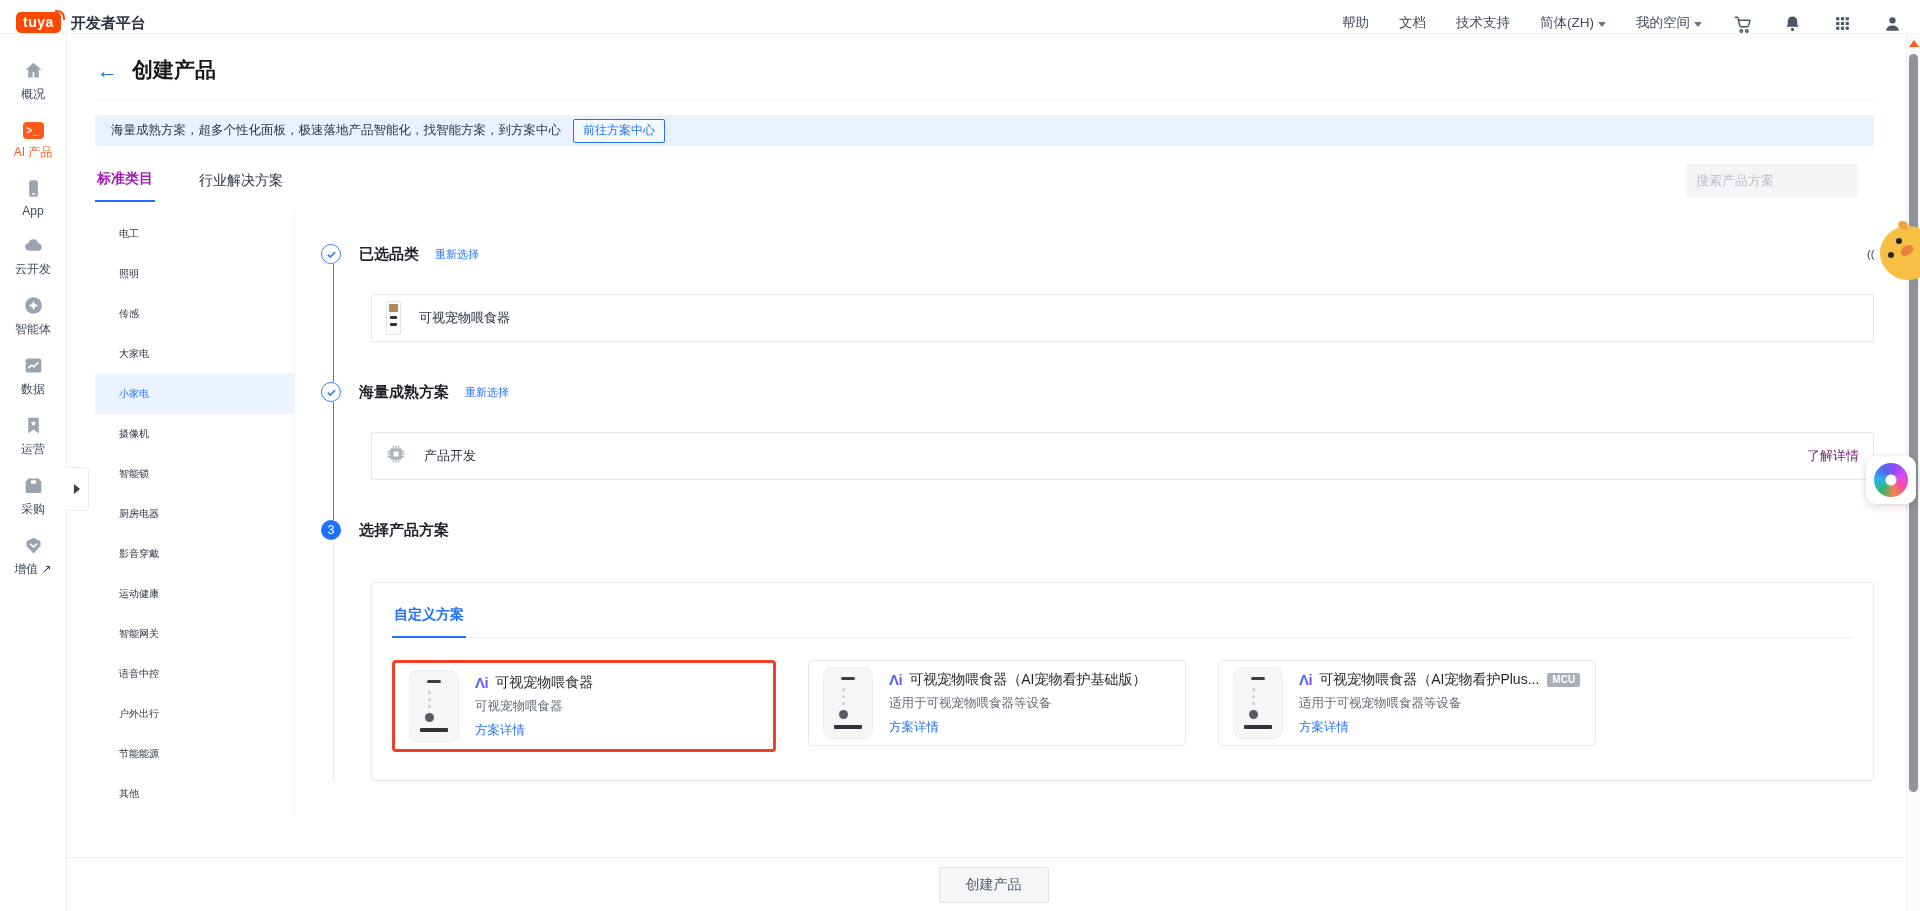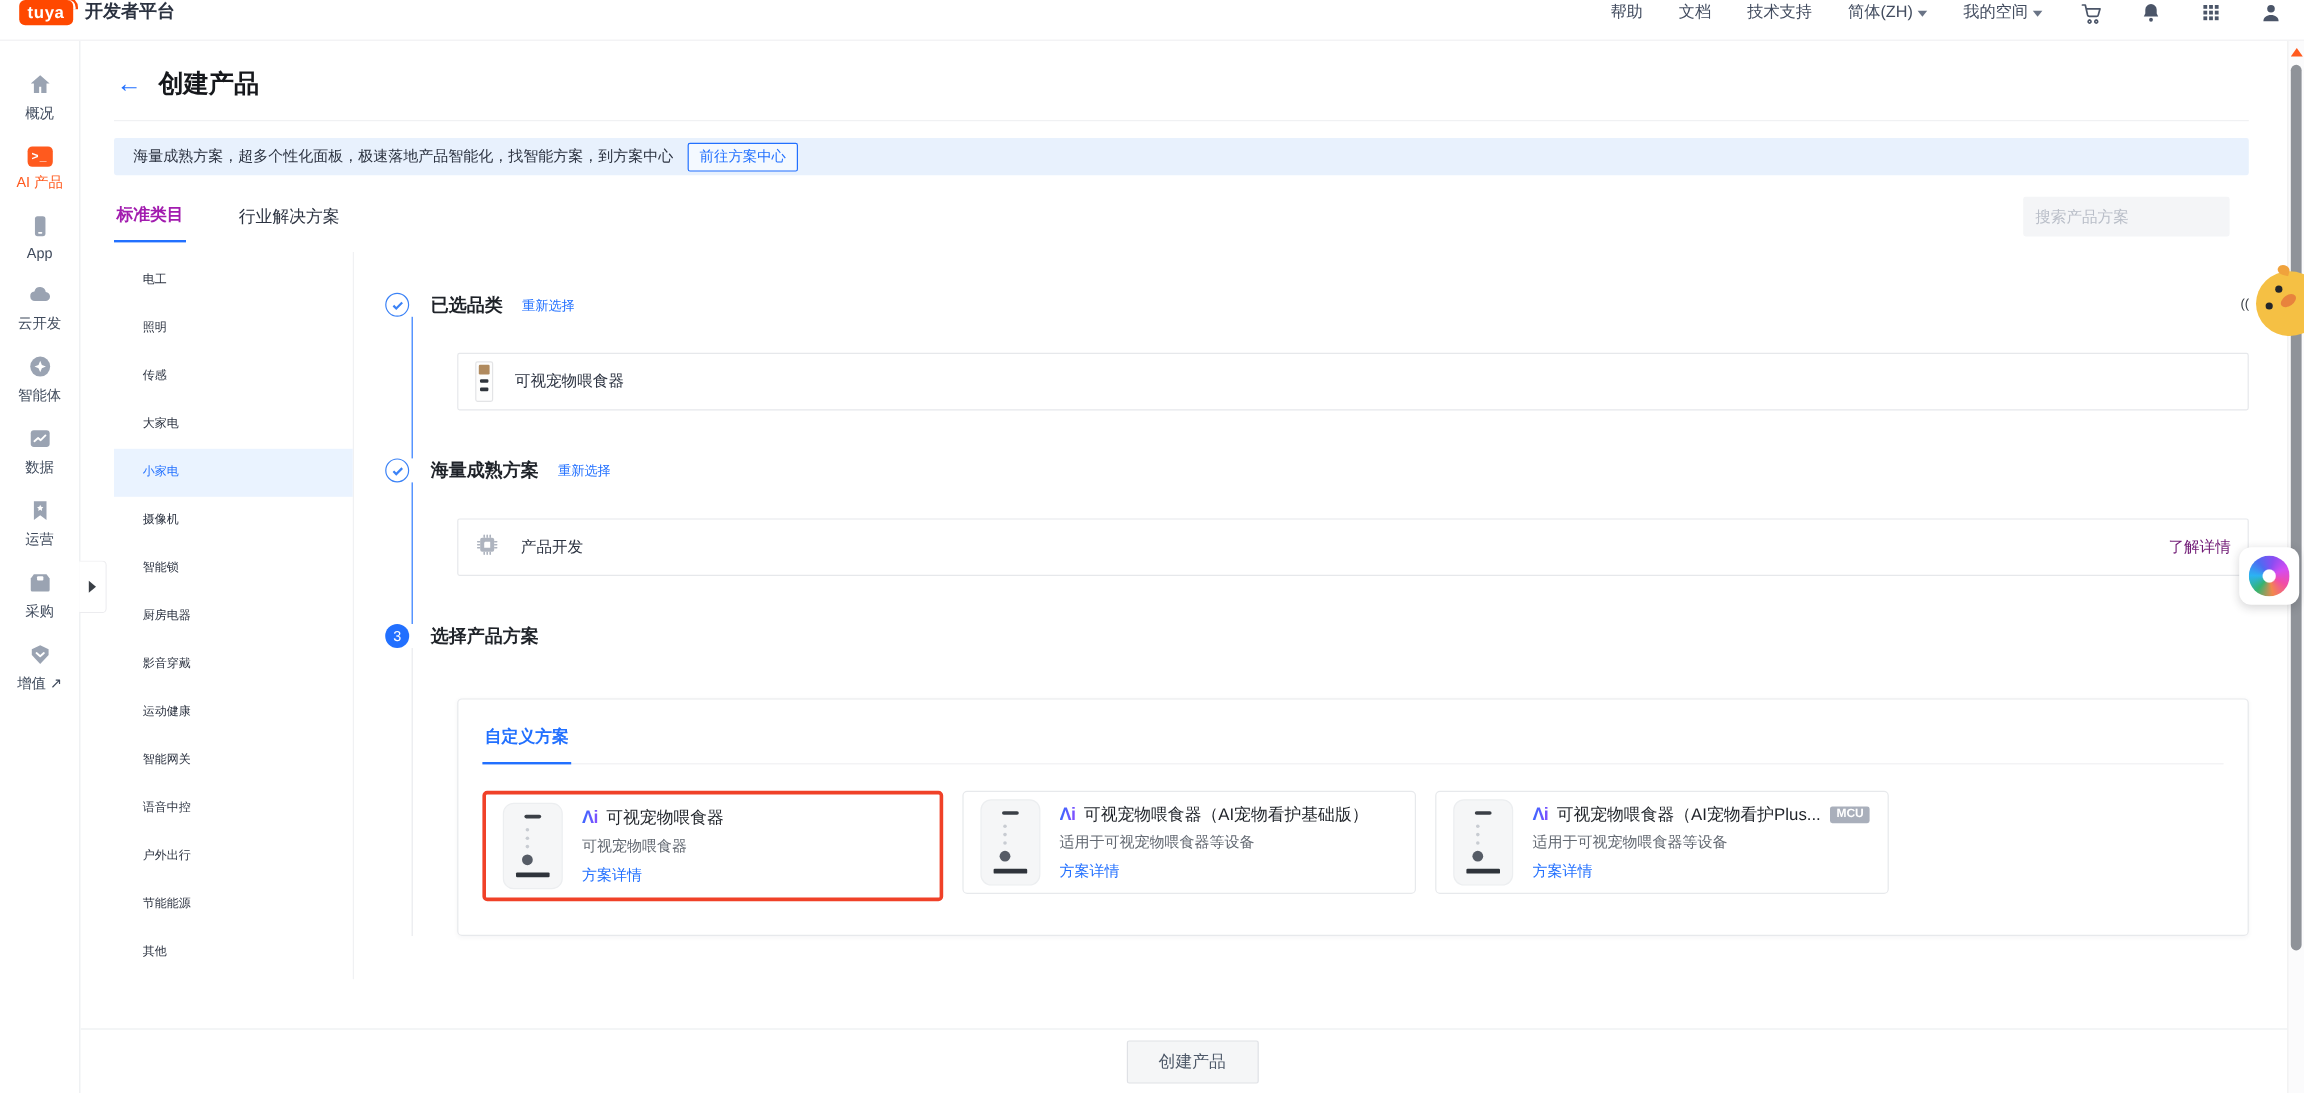--- a/index.html
+++ b/index.html
@@ -1,20 +1,20 @@
 <!DOCTYPE html>
 <html><head>
 <meta charset="utf-8">
 <style>
   * { margin:0; padding:0; box-sizing:border-box; }
   html,body { width:1920px; height:911px; overflow:hidden; background:#fff;
               font-family:"Liberation Sans","DejaVu Sans",sans-serif; color:#1f2329; }
 
   
-  .topbar { height:34px; display:flex; align-items:flex-start; padding:0 18px 0 16px;
+  .topbar { height:34px; display:flex; align-items:flex-end; padding:0 18px 0 16px;
             border-bottom:1px solid #f0f1f3; background:#fff; position:relative; z-index:30;}
   .logo-box { background:#ff4800; color:#fff; font-weight:700; font-size:14px;
               padding:2px 7px 3px; border-radius:5px; letter-spacing:.5px; position:relative;}
   .logo-box::after{content:""; position:absolute; top:-2px; right:-4px; width:8px; height:8px;
               border-top:2px solid #ff4800; border-right:2px solid #ff4800; border-top-right-radius:8px;}
   .brand { font-size:15px; font-weight:700; color:#2b3240; margin-left:10px; }
   .topbar-right { margin-left:auto; display:flex; align-items:center; gap:30px; }
   .top-link { font-size:13.5px; color:#424c5f; cursor:pointer; }
   .top-drop { font-size:13.5px; color:#424c5f; display:flex; align-items:center; gap:4px; cursor:pointer;}
   .caret { width:0; height:0; border-left:4px solid transparent; border-right:4px solid transparent;
@@ -80,21 +80,21 @@
   
   .steps { flex:1; padding:34px 0 0 26px; }
   .step-head { display:flex; align-items:center; }
   .check-circle { width:20px; height:20px; border:1px solid #3b82f6; border-radius:50%;
                   display:flex; align-items:center; justify-content:center; flex-shrink:0;}
   .check-circle svg { width:11px; height:11px; stroke:#3b82f6; stroke-width:2; fill:none;}
   .num-circle { width:20px; height:20px; background:#2270ff; color:#fff; border-radius:50%;
                 font-size:12px; display:flex; align-items:center; justify-content:center; flex-shrink:0;}
   .step-title { font-size:15px; font-weight:700; color:#1f2329; margin-left:18px; }
   .step-action { font-size:11px; color:#2270ff; margin-left:16px; cursor:pointer; }
-  .step-body { margin-left:22px; border-left:1px solid #2f7bff; padding:30px 0 40px 37px; }
+  .step-body { margin-left:12px; border-left:1px solid #2f7bff; padding:30px 0 40px 37px; }
   .step-body.gray { border-left-color:#e9eaee; padding-bottom:0; }
 
   .sel-card { height:48px; border:1px solid #e6e8eb; border-radius:2px; display:flex;
               align-items:center; padding:0 14px; background:#fff; }
   .sel-card .name { font-size:13px; color:#2b3240; margin-left:18px; }
   .sel-card .spacer { flex:1; }
   .sel-card .detail { font-size:13px; color:#701a75; cursor:pointer; }
 
   
   .mini-feeder { width:15px; height:34px; background:#fdfdfd; border:1px solid #e3e4e6;
@@ -105,21 +105,21 @@
   .mini-feeder .d2 { position:absolute; top:21px; left:3px; right:3px; height:3px; background:#2f343b; border-radius:1px;}
 
   .chip-icon svg { width:20px; height:20px; }
 
   
   .scheme-panel { margin-top:12px; border:1px solid #e7e9ec; border-radius:4px;
                   box-shadow:0 1px 4px rgba(31,35,41,.04); padding:22px 20px 28px; background:#fff;}
   .panel-tabs { border-bottom:1px solid #f0f1f3; }
   .panel-tab { display:inline-block; font-size:14px; font-weight:700; color:#2270ff;
                padding:0 2px 12px; border-bottom:2px solid #2270ff; margin-bottom:-1px; cursor:pointer;}
-  .scheme-cards { display:flex; gap:16px; margin-top:22px; }
+  .scheme-cards { display:flex; gap:32px; margin-top:22px; }
   .scheme-card { width:378px; height:86px; border:1px solid #e7e9ec; border-radius:4px;
                  display:flex; align-items:center; padding:10px 14px; cursor:pointer; background:#fff;}
   .scheme-card.selected { border:3px solid #f04128; height:92px; width:384px; }
   .feeder-thumb { width:50px; height:72px; background:#f5f6f7; border:1px solid #eceef0;
                   border-radius:9px; position:relative; flex-shrink:0;}
   .feeder-thumb .slot { position:absolute; top:9px; left:50%; transform:translateX(-50%);
                         width:14px; height:3px; background:#3a3f46; border-radius:2px;}
   .feeder-thumb .dt1,.feeder-thumb .dt2,.feeder-thumb .dt3 { position:absolute; left:18px; width:3px; height:3px;
                         background:#c8ccd2; border-radius:50%;}
   .feeder-thumb .dt1{top:20px;} .feeder-thumb .dt2{top:27px;} .feeder-thumb .dt3{top:34px;}

